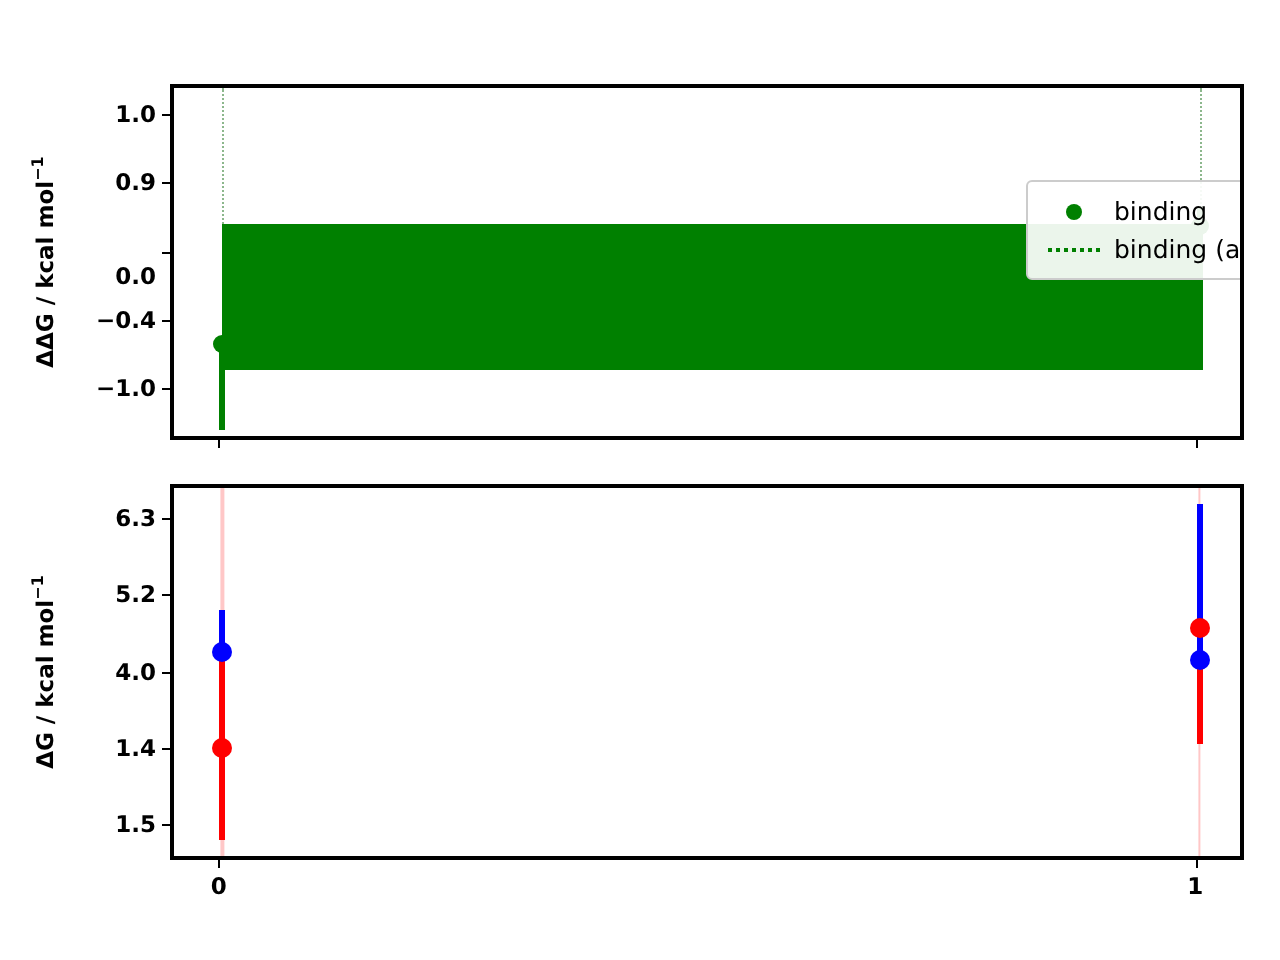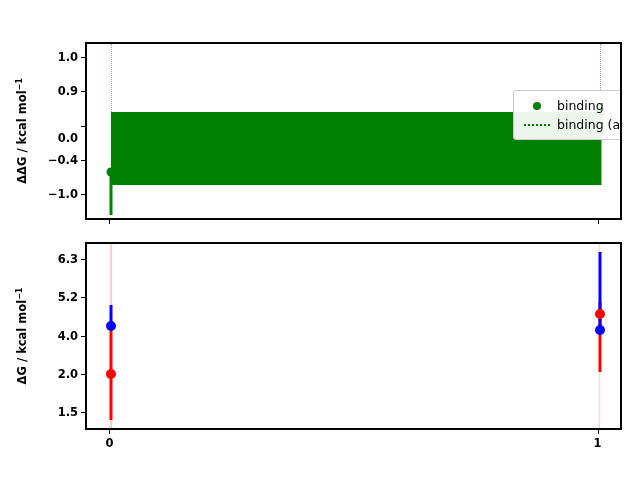--- a/index.html
+++ b/index.html
@@ -475,21 +475,21 @@
       <div class="ytick" style="left: 81px; top: 193.985px;"></div>
     </div>
 
   <div class="ylabel" id="ylabel-bottom" style="left: 0px; top: 336px; transform: translate(-50%, -50%) rotate(-90deg); margin-left: 22px;">
     <span>ΔG / kcal mol</span><span class="sup">−1</span>
   </div>
   <div id="ytlabels-bottom">
       <div class="ytick-label" style="right: 562px; top: 258.882px;">6.3</div>
       <div class="ytick-label" style="right: 562px; top: 297.249px;">5.2</div>
       <div class="ytick-label" style="right: 562px; top: 335.616px;">4.0</div>
-      <div class="ytick-label" style="right: 562px; top: 373.984px;">2.0</div>
+      <div class="ytick-label" style="right: 562px; top: 373.984px;">1.4</div>
       <div class="ytick-label" style="right: 562px; top: 412.351px;">1.5</div>
     </div>
 
   <div class="axes" id="axes-bottom">
     <div id="plot-bottom">
         <div class="errbar-thin" style="left: 24.4091px; top: 0px; height: 188px; background: rgba(255, 0, 0, 0.22);"></div>
         <div class="errbar-thin" style="left: 512.591px; top: 0px; height: 188px; background: rgba(255, 0, 0, 0.22);"></div>
         <div class="errbar" style="left: 24.4091px; top: 81.3388px; height: 95.151px; background: rgb(255, 0, 0);"></div>
         <div class="errbar" style="left: 512.591px; top: 57.551px; height: 70.5959px; background: rgb(255, 0, 0);"></div>
         <div class="errbar" style="left: 24.4091px; top: 60.6204px; height: 25.3224px; background: rgb(0, 0, 255);"></div>

